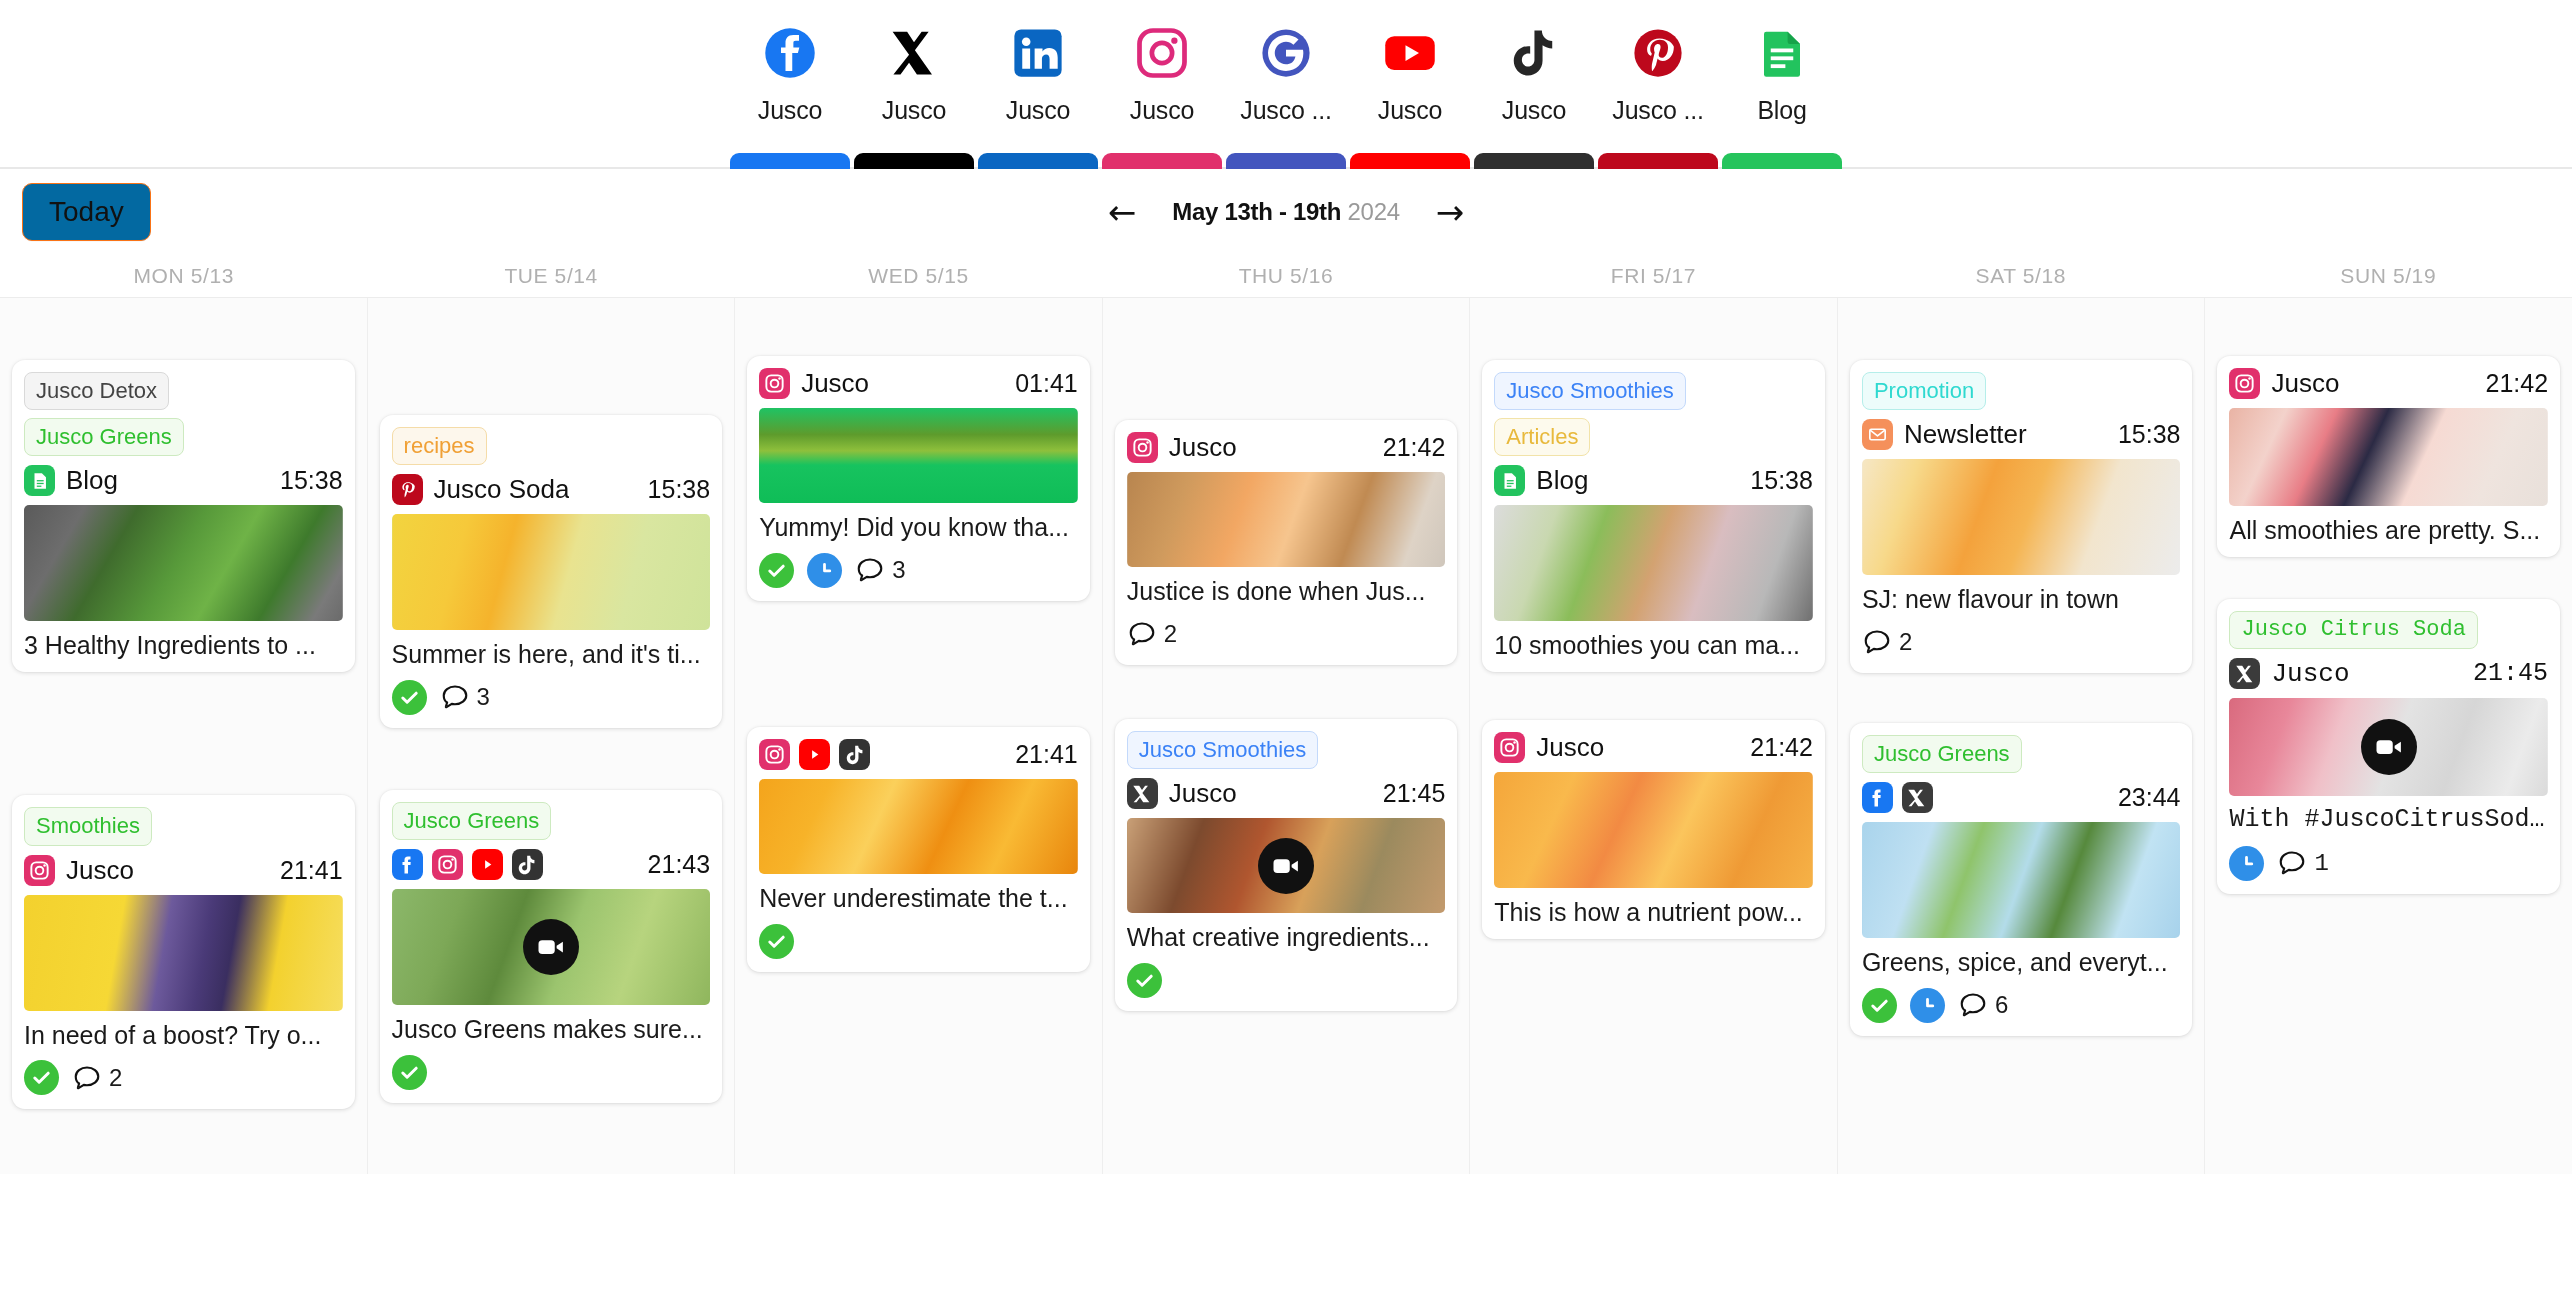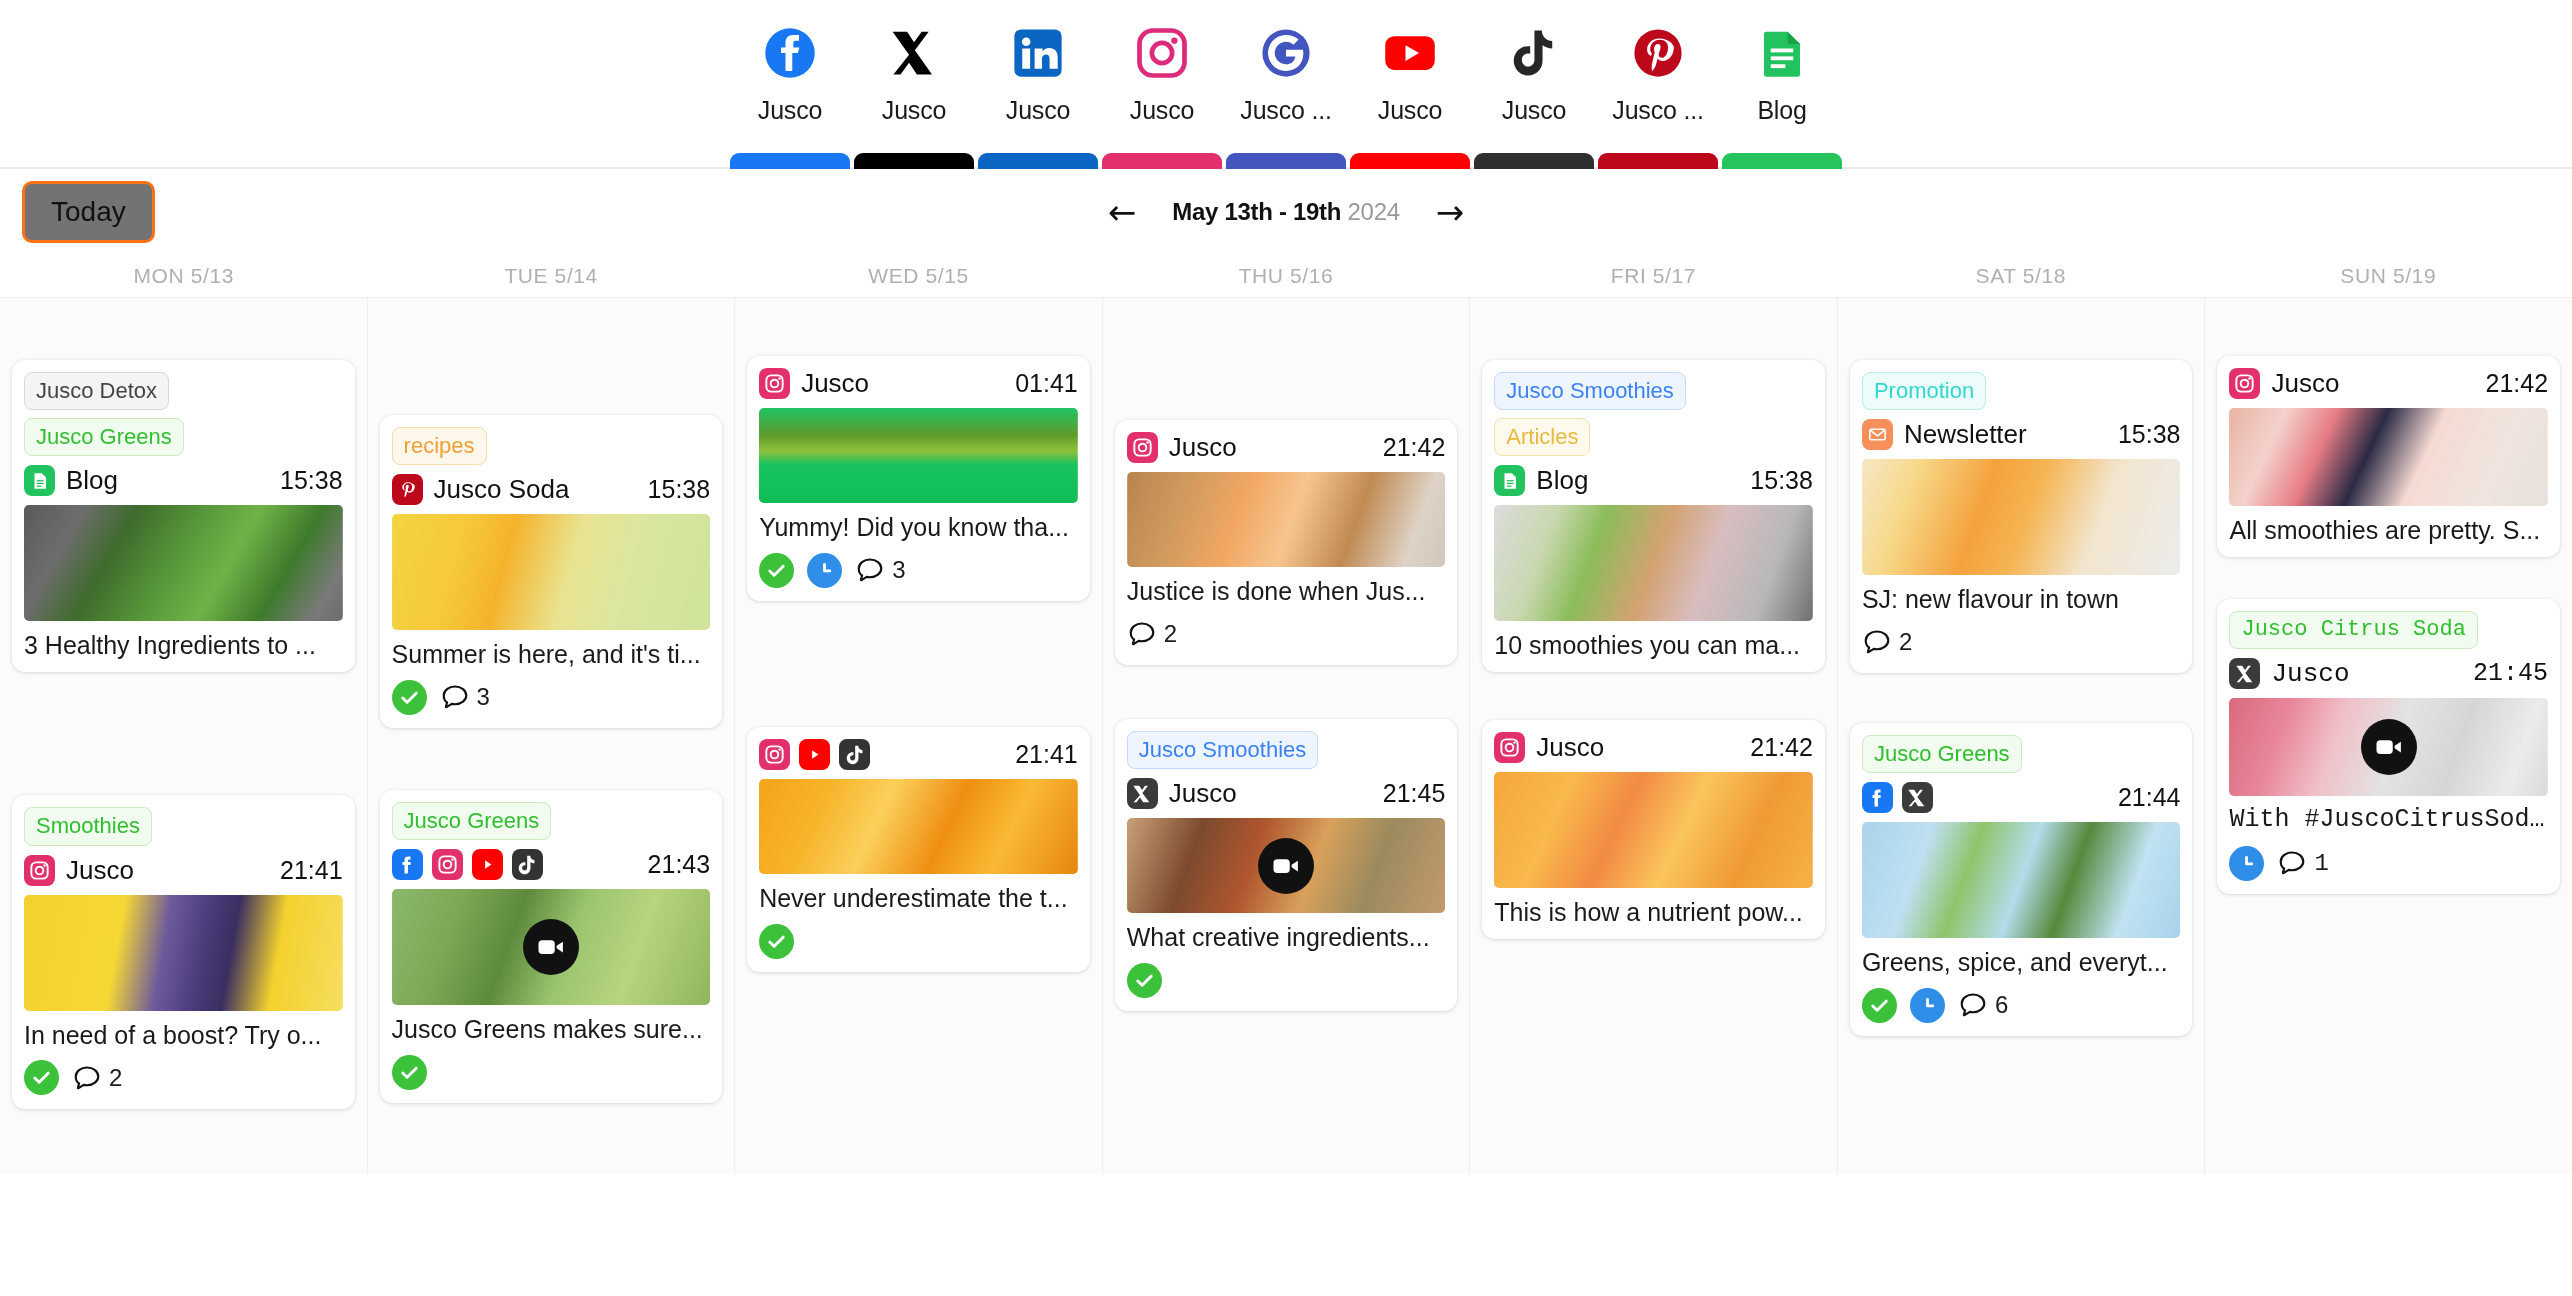--- a/index.html
+++ b/index.html
@@ -58,23 +58,23 @@
   
   .toolbar {
     position: relative;
     height: 86px;
     display: flex;
     align-items: center;
     padding: 0 22px;
     background: #fff;
   }
   .today-btn {
-    border: 3px solid #f97316;
+    border: 1px solid #f97316;
     border-radius: 10px;
-    background: #737373;
+    background: #0369a1;
     padding: 14px 26px;
     font-size: 28px;
     color: #111;
     cursor: pointer;
     line-height: 1;
     box-shadow: 0 1px 1px rgba(0,0,0,.03);
   }
   .date-nav {
     position: absolute;
     left: 0; right: 0;
@@ -735,21 +735,21 @@
                 <svg viewBox="0 0 48 48" width="24" height="24">
                   <path d="M31 24h-5v17h-7V24h-4v-6h4v-4c0-4 2-7 7-7h5v6h-3c-1.3 0-2 .5-2 1.8V18h5.4z" fill="#fff"></path>
                 </svg>
               </span>
               <span class="mini-ico" style="background: rgb(59, 59, 59);">
                 <svg viewBox="0 0 48 48" width="22" height="22">
                   <path d="M37 6h-6.2L24 15 17.9 6H5l14.6 20.6L5.7 42H12l7.6-10.6L26.6 42H40L24.8 21.6z" fill="#fff"></path>
                 </svg>
               </span>
             </div>
-            <span class="card-time">21:44</span>
+            <span class="card-time">23:44</span>
           </div>
           <div class="thumb" style="height: 116px; background-image: linear-gradient(110deg, rgb(169, 212, 236) 0%, rgb(191, 224, 242) 20%, rgb(143, 196, 107) 34%, rgb(179, 220, 234) 50%, rgb(86, 137, 60) 64%, rgb(193, 227, 243) 82%, rgb(167, 210, 235) 100%);"></div>
           <div class="card-text">Greens, spice, and everyt...</div>
           <div class="status-row">
             <span class="st-circle ok">
               <svg viewBox="0 0 24 24" width="23" height="23">
                 <path d="M5 12.5l4.5 4.5L19 7.5" fill="none" stroke="#fff" stroke-width="3.1" stroke-linecap="round" stroke-linejoin="round"></path>
               </svg>
             </span>
             <span class="st-circle clock">

